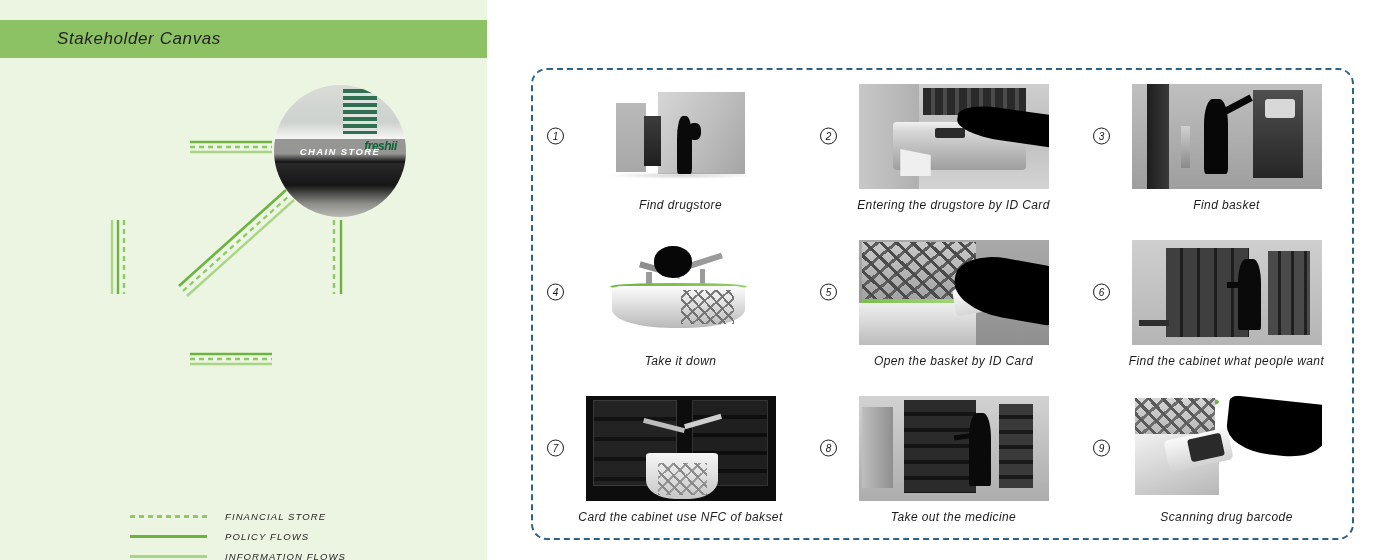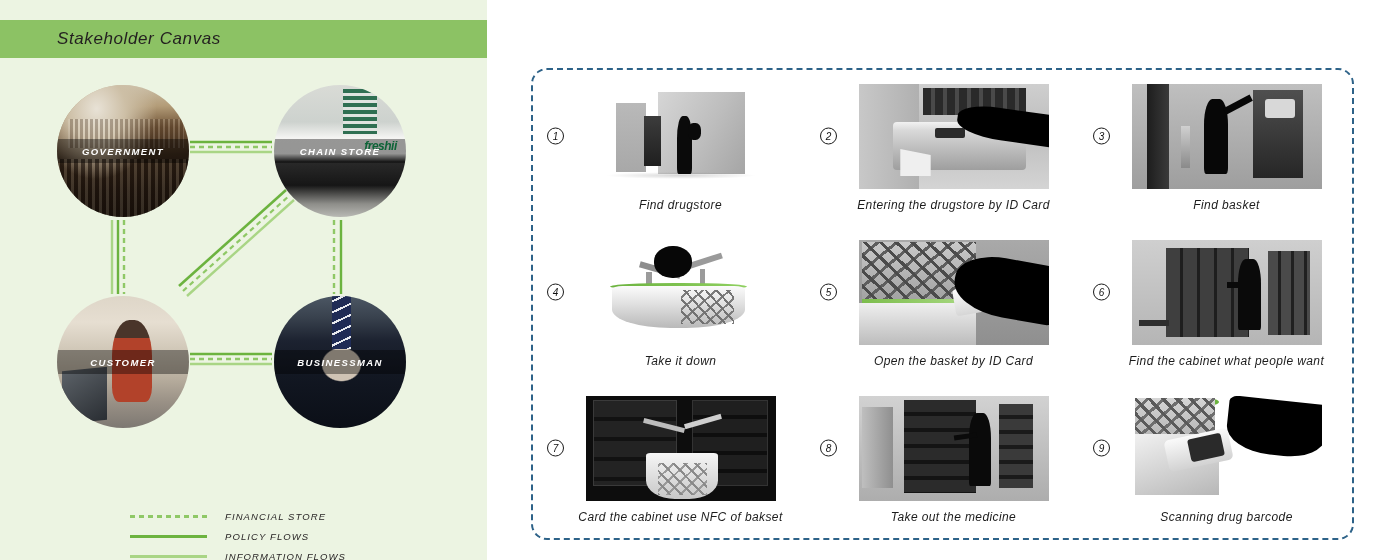--- a/index.html
+++ b/index.html
@@ -375,47 +375,29 @@
         <line x1="190" y1="306" x2="272" y2="306" stroke="#a9d585" stroke-width="2.4"></line>
       </g>
 
       <g>
         <line x1="179" y1="228" x2="286" y2="132" stroke="#6cb33f" stroke-width="2.6"></line>
         <line x1="183" y1="233" x2="290" y2="137" stroke="#8fc866" stroke-width="2.2" stroke-dasharray="5 4"></line>
         <line x1="187" y1="238" x2="294" y2="142" stroke="#a9d585" stroke-width="2.4"></line>
       </g>
     </svg>
 
-    <div class="node" id="node-government">
-      <div class="photo photo-government"></div>
-      <div class="label-band">
-        <span class="label-text">GOVERNMENT</span>
-      </div>
-    </div>
 
     <div class="node" id="node-chainstore">
       <div class="photo photo-chainstore"></div>
       <div class="label-band">
         <span class="label-text">CHAIN STORE</span>
       </div>
     </div>
 
-    <div class="node" id="node-customer">
-      <div class="photo photo-customer"></div>
-      <div class="label-band">
-        <span class="label-text">CUSTOMER</span>
-      </div>
-    </div>
-
-    <div class="node" id="node-businessman">
-      <div class="photo photo-businessman"></div>
-      <div class="label-band">
-        <span class="label-text">BUSINESSMAN</span>
-      </div>
-    </div>
+
 
     <div class="legend">
       <div class="legend-row">
         <span class="legend-swatch sw-financial"></span>
         <span class="legend-label">FINANCIAL STORE</span>
       </div>
       <div class="legend-row">
         <span class="legend-swatch sw-policy"></span>
         <span class="legend-label">POLICY FLOWS</span>
       </div>

